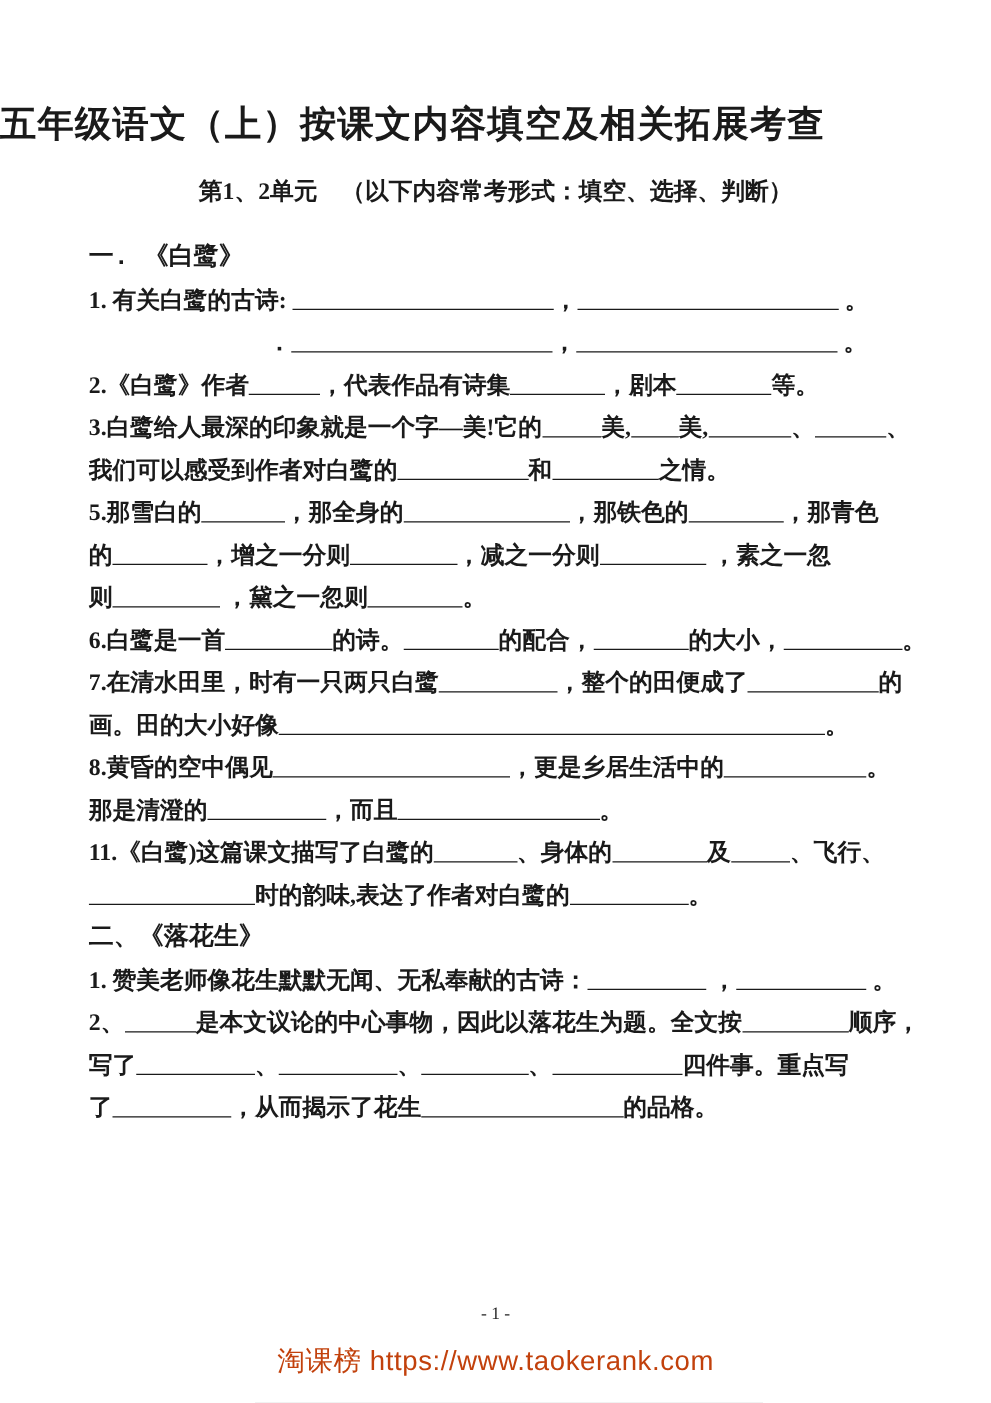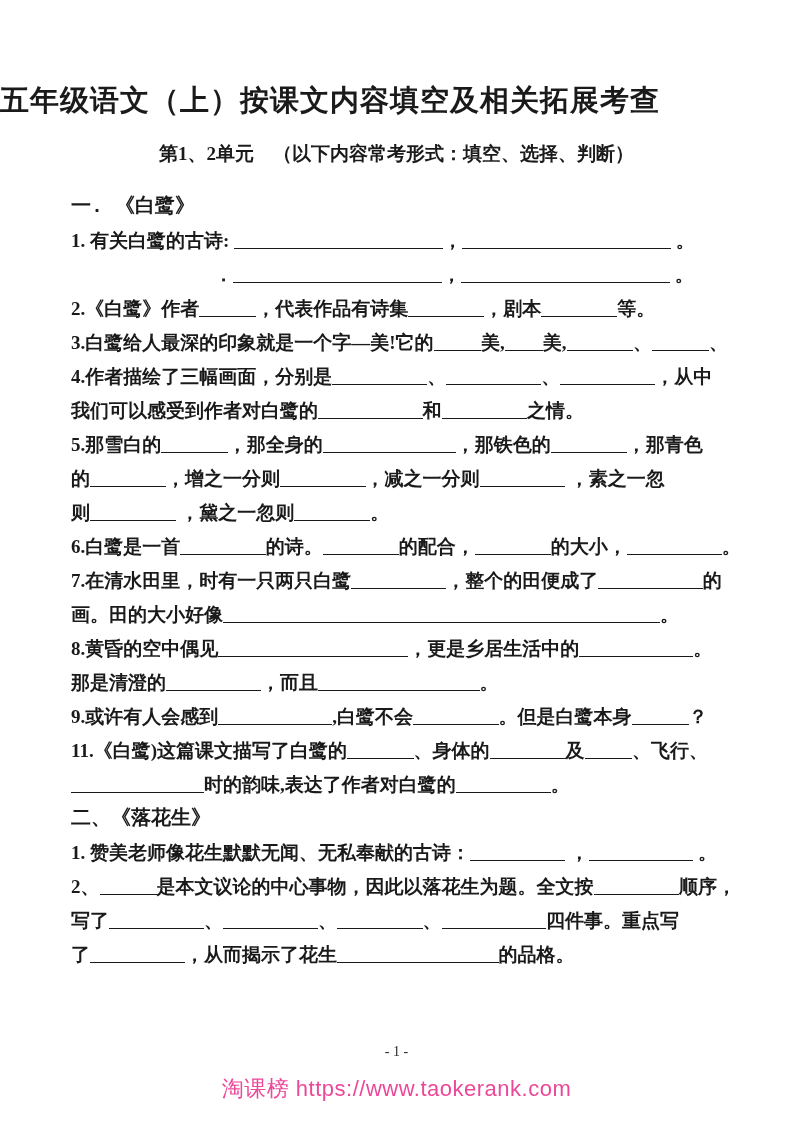--- a/index.html
+++ b/index.html
@@ -60,49 +60,47 @@
     text-align:center;
     font-size:14px;
     color:#2a2a2a;
   }
   .site-footer{
     position:absolute;
     left:0;right:0;
     bottom:18px;
     text-align:center;
     font-size:22px;
-    color:#ec4899;
+    color:#c2410c;
     font-family:"Liberation Sans","DejaVu Sans",sans-serif;
     letter-spacing:0.5px;
   }
 </style>
 </head>
 <body>
 
 <div class="page">
   <h1 class="doc-title">五年级语文（上）按课文内容填空及相关拓展考查</h1>
   <h2 class="doc-subtitle">第1、2单元　（以下内容常考形式：填空、选择、判断）</h2>
 
   <div class="content" id="content">
       <div class="line heading">一. 《白鹭》</div>
       <div class="line">1. 有关白鹭的古诗: <span class="blank" style="width: 11em;"></span>，<span class="blank" style="width: 11em;"></span> 。</div>
       <div class="line" style="padding-left: 143px;">．<span class="blank" style="width: 11em;"></span>，<span class="blank" style="width: 11em;"></span> 。</div>
       <div class="line">2.《白鹭》作者<span class="blank" style="width: 3em;"></span>，代表作品有诗集<span class="blank" style="width: 4em;"></span>，剧本<span class="blank" style="width: 4em;"></span>等。</div>
       <div class="line">3.白鹭给人最深的印象就是一个字—美!它的<span class="blank" style="width: 2.5em;"></span>美,<span class="blank" style="width: 2em;"></span>美,<span class="blank" style="width: 3.5em;"></span>、<span class="blank" style="width: 3em;"></span>、</div>
-      <div class="line">4.作者描绘了三幅画面，分别是<span class="blank" style="width: 5em;"></span>、<span class="blank" style="width: 5em;"></span>、<span class="blank" style="width: 5em;"></span>，从中</div>
       <div class="line">我们可以感受到作者对白鹭的<span class="blank" style="width: 5.5em;"></span>和<span class="blank" style="width: 4.5em;"></span>之情。</div>
       <div class="line">5.那雪白的<span class="blank" style="width: 3.5em;"></span>，那全身的<span class="blank" style="width: 7em;"></span>，那铁色的<span class="blank" style="width: 4em;"></span>，那青色</div>
       <div class="line">的<span class="blank" style="width: 4em;"></span>，增之一分则<span class="blank" style="width: 4.5em;"></span>，减之一分则<span class="blank" style="width: 4.5em;"></span> ，素之一忽</div>
       <div class="line">则<span class="blank" style="width: 4.5em;"></span> ，黛之一忽则<span class="blank" style="width: 4em;"></span>。</div>
       <div class="line">6.白鹭是一首<span class="blank" style="width: 4.5em;"></span>的诗。<span class="blank" style="width: 4em;"></span>的配合，<span class="blank" style="width: 4em;"></span>的大小，<span class="blank" style="width: 5em;"></span>。</div>
       <div class="line">7.在清水田里，时有一只两只白鹭<span class="blank" style="width: 5em;"></span>，整个的田便成了<span class="blank" style="width: 5.5em;"></span>的</div>
       <div class="line">画。田的大小好像<span class="blank" style="width: 23em;"></span>。</div>
       <div class="line">8.黄昏的空中偶见<span class="blank" style="width: 10em;"></span>，更是乡居生活中的<span class="blank" style="width: 6em;"></span>。</div>
       <div class="line">那是清澄的<span class="blank" style="width: 5em;"></span>，而且<span class="blank" style="width: 8.5em;"></span>。</div>
-      <div class="line">9.或许有人会感到<span class="blank" style="width: 6em;"></span>,白鹭不会<span class="blank" style="width: 4.5em;"></span>。但是白鹭本身<span class="blank" style="width: 3em;"></span>？</div>
       <div class="line">11.《白鹭)这篇课文描写了白鹭的<span class="blank" style="width: 3.5em;"></span>、身体的<span class="blank" style="width: 4em;"></span>及<span class="blank" style="width: 2.5em;"></span>、飞行、</div>
       <div class="line"><span class="blank" style="width: 7em;"></span>时的韵味,表达了作者对白鹭的<span class="blank" style="width: 5em;"></span>。</div>
       <div class="line heading">二、《落花生》</div>
       <div class="line">1. 赞美老师像花生默默无闻、无私奉献的古诗：<span class="blank" style="width: 5em;"></span> ，<span class="blank" style="width: 5.5em;"></span> 。</div>
       <div class="line">2、<span class="blank" style="width: 3em;"></span>是本文议论的中心事物，因此以落花生为题。全文按<span class="blank" style="width: 4.5em;"></span>顺序，</div>
       <div class="line">写了<span class="blank" style="width: 5em;"></span>、<span class="blank" style="width: 5em;"></span>、<span class="blank" style="width: 4.5em;"></span>、<span class="blank" style="width: 5.5em;"></span>四件事。重点写</div>
       <div class="line">了<span class="blank" style="width: 5em;"></span>，从而揭示了花生<span class="blank" style="width: 8.5em;"></span>的品格。</div>
     </div>
 
   <div class="page-number">- 1 -</div>

